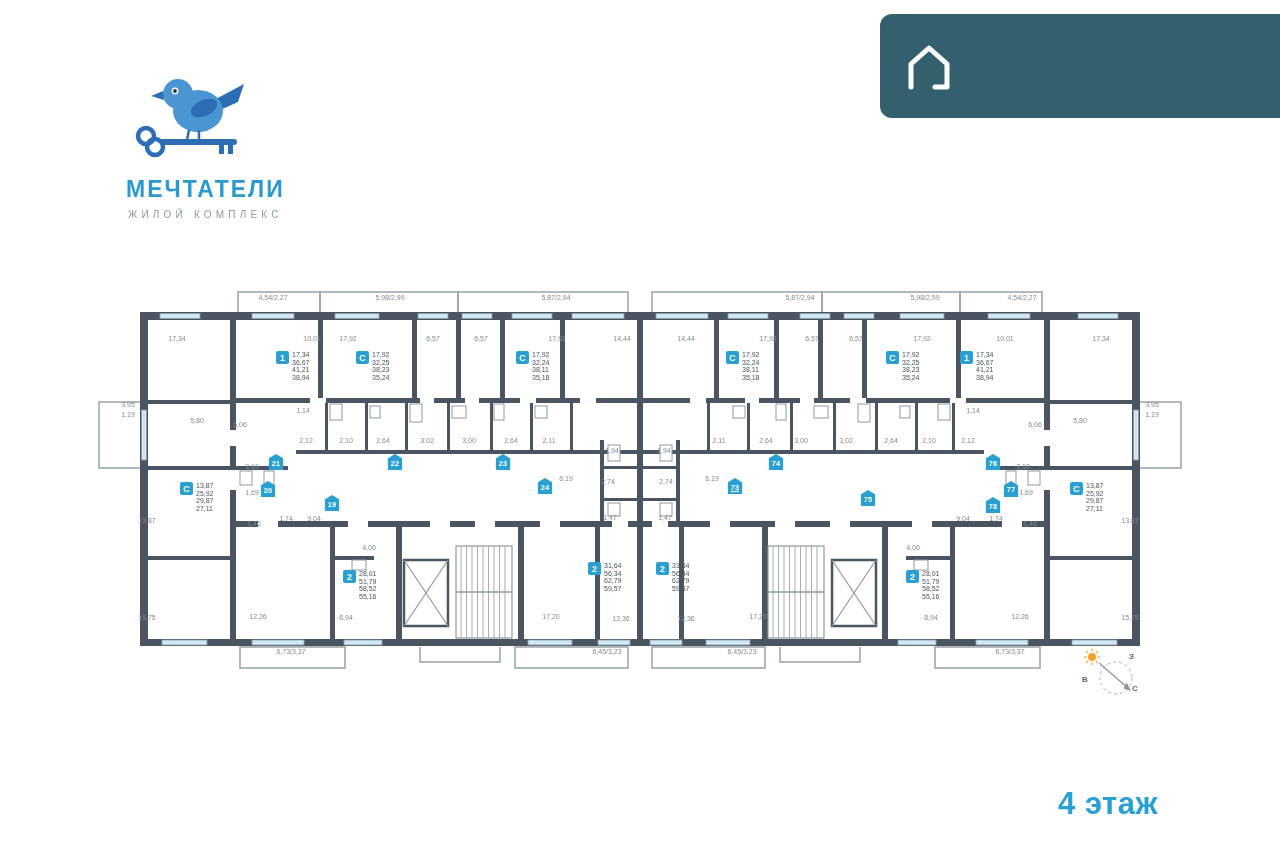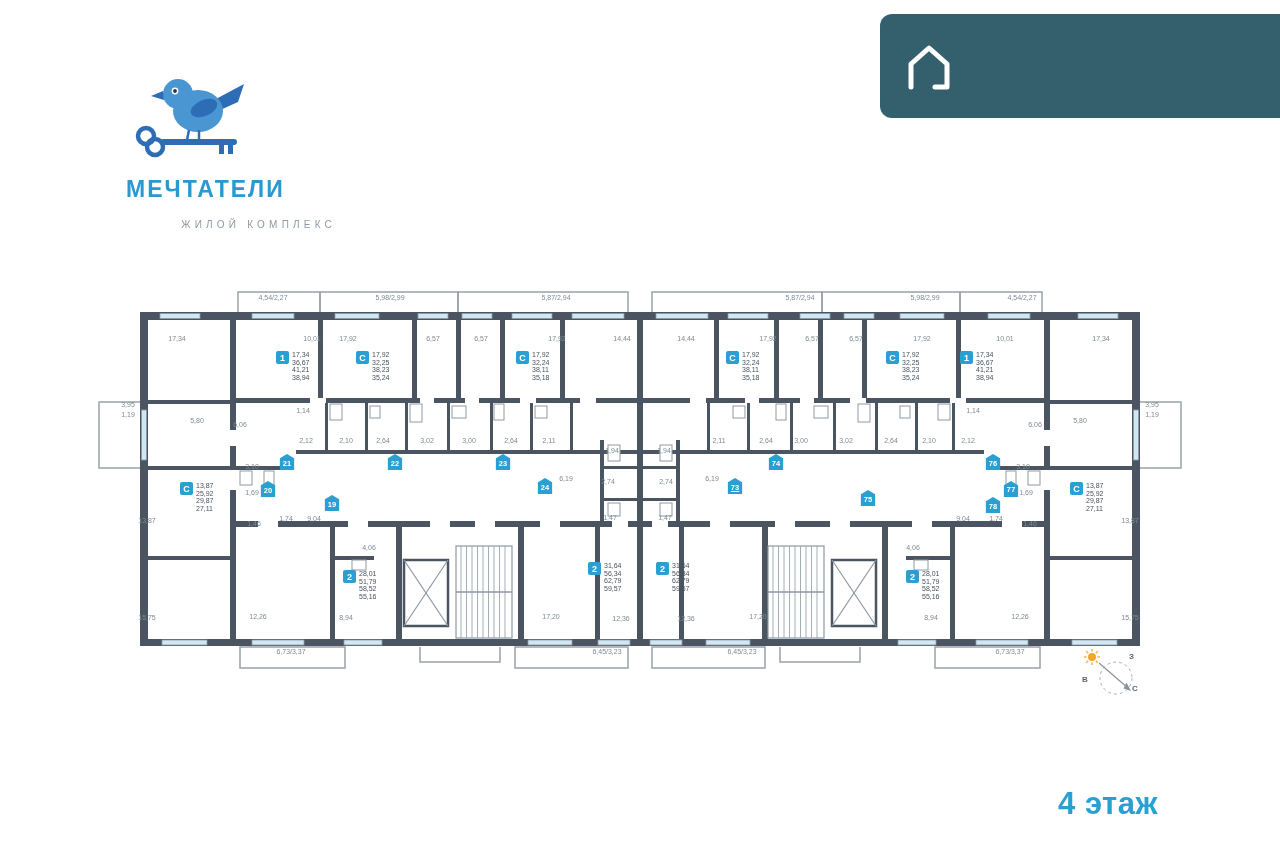--- a/index.html
+++ b/index.html
@@ -8,21 +8,21 @@
   .stage{position:relative;width:1280px;height:854px;background:#fff;overflow:hidden;}
   .layer{position:absolute;left:0;top:0;width:1280px;height:854px;pointer-events:none;}
   .plan-svg{position:absolute;left:0;top:0;}
   .dim{position:absolute;transform:translate(-50%,-50%);font-size:7px;line-height:1;color:#7e8a92;white-space:nowrap;}
   .apt{position:absolute;display:flex;gap:3px;align-items:flex-start;}
   .apt-type{width:13px;height:13px;border-radius:2px;background:var(--accent);color:#fff;font-size:9px;font-weight:bold;display:flex;align-items:center;justify-content:center;flex:0 0 auto;}
   .apt-areas{display:flex;flex-direction:column;font-size:7px;line-height:7.5px;color:#47525c;}
   .unit-badge{position:absolute;transform:translate(-50%,-50%);width:15px;height:16px;background:var(--accent);color:#fff;font-size:7.5px;font-weight:bold;display:flex;align-items:center;justify-content:center;clip-path:polygon(50% 0,100% 28%,100% 100%,0 100%,0 28%);padding-top:2px;box-sizing:border-box;}
   .brand{position:absolute;left:126px;top:56px;width:210px;}
   .brand-name{font-size:23px;font-weight:bold;letter-spacing:2px;color:#2999cf;margin-top:6px;}
-  .brand-sub{font-size:10px;letter-spacing:4.2px;color:#8d9aa6;margin-top:16px;margin-left:2px;text-align:right;}
+  .brand-sub{font-size:10px;letter-spacing:4.2px;color:#8d9aa6;margin-top:6px;margin-left:2px;}
   .onrealt{position:absolute;left:880px;top:14px;width:400px;height:104px;background:var(--banner);border-radius:12px 0 0 12px;display:flex;align-items:center;padding-left:18px;box-sizing:border-box;gap:13px;}
   .onr-name{font-size:43px;font-weight:bold;color:#fff;letter-spacing:2px;line-height:1;}
   .onr-sub{font-size:15px;color:#7fa7b1;letter-spacing:7px;margin-top:4px;}
   .compass{position:absolute;left:1082px;top:648px;width:72px;height:58px;}
   .compass span{position:absolute;font-size:8px;color:#5a6570;font-weight:bold;}
   .floor-label{position:absolute;right:122px;top:786px;font-size:31px;font-weight:bold;color:var(--accent);letter-spacing:0.5px;}
 </style>
 </head>
 <body>
 
@@ -425,21 +425,21 @@
           <div>28,01</div>
           <div>51,79</div>
           <div>58,52</div>
           <div>55,16</div>
         </div>
       </div>
     </div>
   <div class="layer">
       <div class="unit-badge" style="left: 332px; top: 503px;">19</div>
       <div class="unit-badge" style="left: 268px; top: 489px;">20</div>
-      <div class="unit-badge" style="left: 287px; top: 462px;">21</div>
+      <div class="unit-badge" style="left: 276px; top: 462px;">21</div>
       <div class="unit-badge" style="left: 395px; top: 462px;">22</div>
       <div class="unit-badge" style="left: 503px; top: 462px;">23</div>
       <div class="unit-badge" style="left: 545px; top: 486px;">24</div>
       <div class="unit-badge" style="left: 735px; top: 486px; text-decoration: underline;">73</div>
       <div class="unit-badge" style="left: 776px; top: 462px;">74</div>
       <div class="unit-badge" style="left: 868px; top: 462px; margin-top: 36px;">75</div>
       <div class="unit-badge" style="left: 993px; top: 462px;">76</div>
       <div class="unit-badge" style="left: 1011px; top: 489px; font-family: Liberation Mono, monospace;">77</div>
       <div class="unit-badge" style="left: 949px; top: 505px; margin-left: 44px;">78</div>
     </div>

